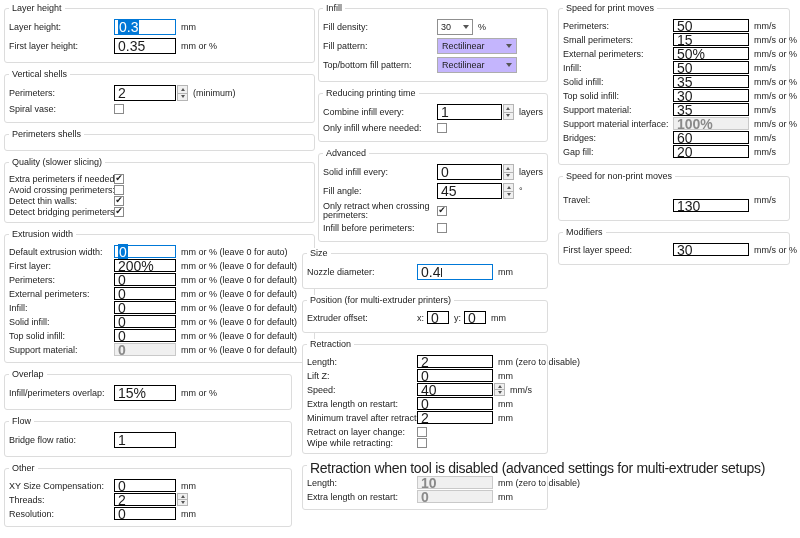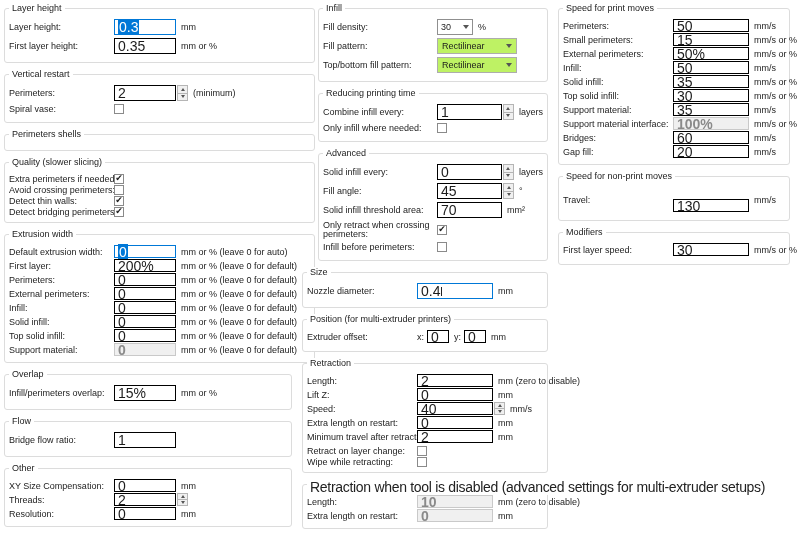--- a/index.html
+++ b/index.html
@@ -39,21 +39,21 @@
 
   .spin{box-sizing:border-box;width:11px;margin-left:1px;display:flex;flex-direction:column;height:16px;}
   .dense .spin{height:13px;}
   .spin .sbtn{flex:1;box-sizing:border-box;border:1px solid #b5b5b5;background:#f0f0f0;
               display:flex;align-items:center;justify-content:center;}
   .spin .sbtn+.sbtn{border-top:none;}
   .tri-up{width:0;height:0;border-left:2.5px solid transparent;border-right:2.5px solid transparent;border-bottom:3px solid #555;}
   .tri-dn{width:0;height:0;border-left:2.5px solid transparent;border-right:2.5px solid transparent;border-top:3px solid #555;}
 
   .combo{box-sizing:border-box;border:1px solid #8f8f8f;background:#fff;padding:0 3px;display:flex;align-items:center;justify-content:space-between;}
-  .dd{box-sizing:border-box;border:1px solid #adadad;background:#bef264;padding:0 4px;display:flex;align-items:center;justify-content:space-between;}
+  .dd{box-sizing:border-box;border:1px solid #adadad;background:#c4b5fd;padding:0 4px;display:flex;align-items:center;justify-content:space-between;}
   .arr{width:0;height:0;border-left:3px solid transparent;border-right:3px solid transparent;border-top:4px solid #555;margin-left:5px;}
 
   .cb{box-sizing:border-box;flex:none;width:10px;height:10px;border:1px solid #8a8a8a;background:#fff;
       font-size:9px;line-height:9px;text-align:center;color:#1c1c1c;}
   .cb.on::after{content:"\2714";position:relative;top:-1px;}
 </style>
 </head>
 <body>
 
 <div id="screen">
@@ -70,21 +70,21 @@
         <span class="unit">mm</span>
       </div>
       <div class="row">
         <span class="lbl">First layer height:</span>
         <input class="ctl txt w62" value="0.35" style="">
         <span class="unit">mm or %</span>
       </div>
     </div>
 
     <div class="group w311 lw105">
-      <span class="gt">Vertical restart</span>
+      <span class="gt">Vertical shells</span>
       <div class="row">
         <span class="lbl">Perimeters:</span>
         <input class="ctl txt w62" value="2" style="">
         <span class="spin">
             <span class="sbtn">
               <i class="tri-up"></i>
             </span>
             <span class="sbtn">
               <i class="tri-dn"></i>
             </span>
@@ -281,25 +281,20 @@
         <span class="spin">
             <span class="sbtn">
               <i class="tri-up"></i>
             </span>
             <span class="sbtn">
               <i class="tri-dn"></i>
             </span>
           </span>
         <span class="unit">°</span>
       </div>
-      <div class="row">
-        <span class="lbl">Solid infill threshold area:</span>
-        <input class="ctl txt w65" value="70" style="">
-        <span class="unit">mm²</span>
-      </div>
       <div class="row wrap">
         <span class="lbl">Only retract when crossing perimeters:</span>
         <span class="cb on"></span>
       </div>
       <div class="row">
         <span class="lbl">Infill before perimeters:</span>
         <span class="cb"></span>
       </div>
     </div>
 

